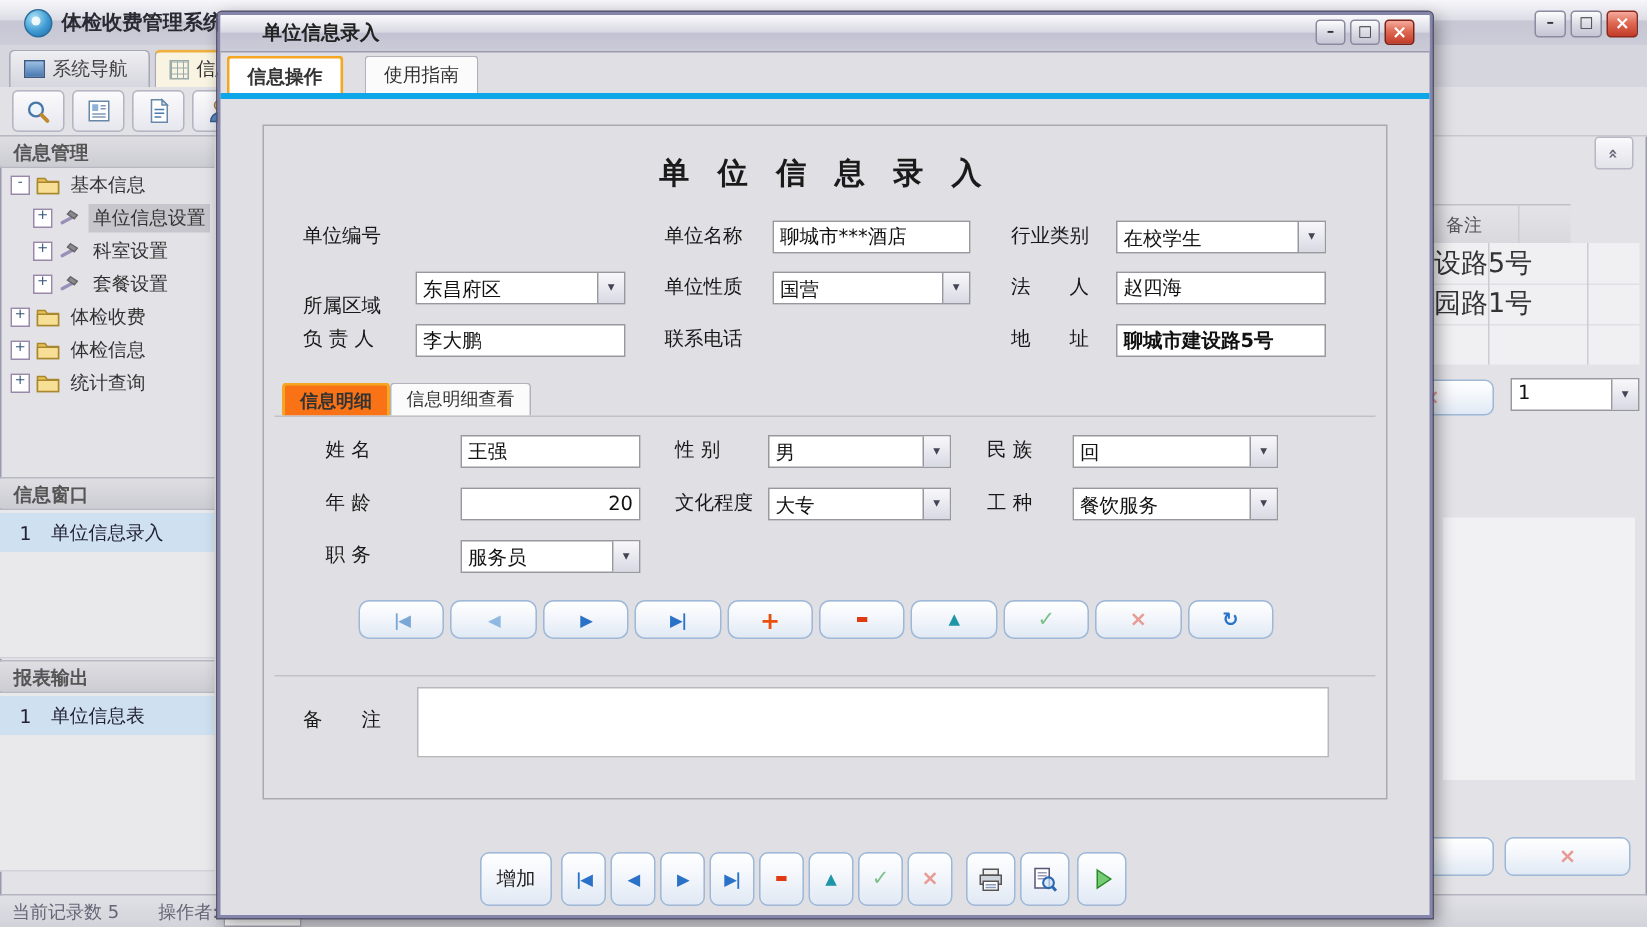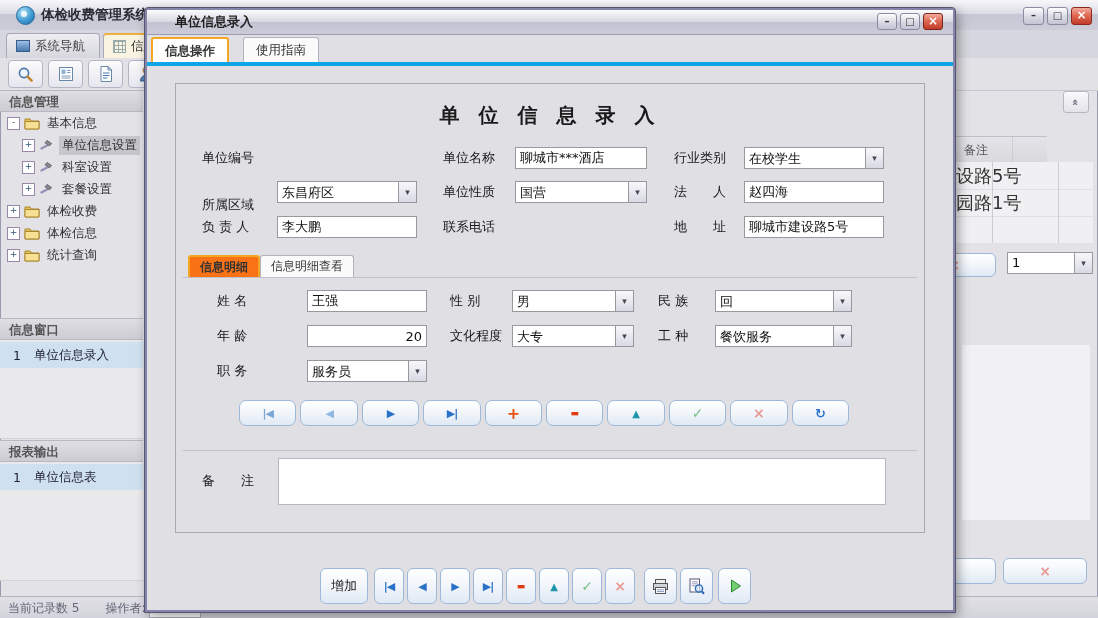--- a/index.html
+++ b/index.html
@@ -350,21 +350,21 @@
       <span class="txt">国营</span>
       <span class="arrow">▾</span>
     </div>
     <span class="flabel" style="left:527px;top:171px;">法　　人</span>
     <input class="input" style="left: 597px; top: 171px; width: 140px;" value="赵四海">
 
     <span class="flabel" style="left:55px;top:206px;">负 责 人</span>
     <input class="input" style="left: 130px; top: 206px; width: 140px;" value="李大鹏">
     <span class="flabel" style="left:296px;top:206px;">联系电话</span>
     <span class="flabel" style="left:527px;top:206px;">地　　址</span>
-    <input class="input" style="left: 597px; top: 206px; width: 140px;" value="聊城市建设路5号">
+    <input class="input" style="left: 597px; top: 206px; width: 140px; font-weight: bold;" value="聊城市建设路5号">
 
     <span class="stab active" style="left:41px;top:245px;">信息明细</span>
     <span class="stab" style="left:113px;top:245px;">信息明细查看</span>
     <div class="abs subpanel"></div>
 
     <span class="flabel" style="left:70px;top:280px;">姓 名</span>
     <input class="input" style="left: 160px; top: 280px; width: 120px;" value="王强">
     <span class="flabel" style="left:303px;top:280px;">性 别</span>
     <div class="combo" style="left:365px;top:280px;width:122px;">
       <span class="txt">男</span>

